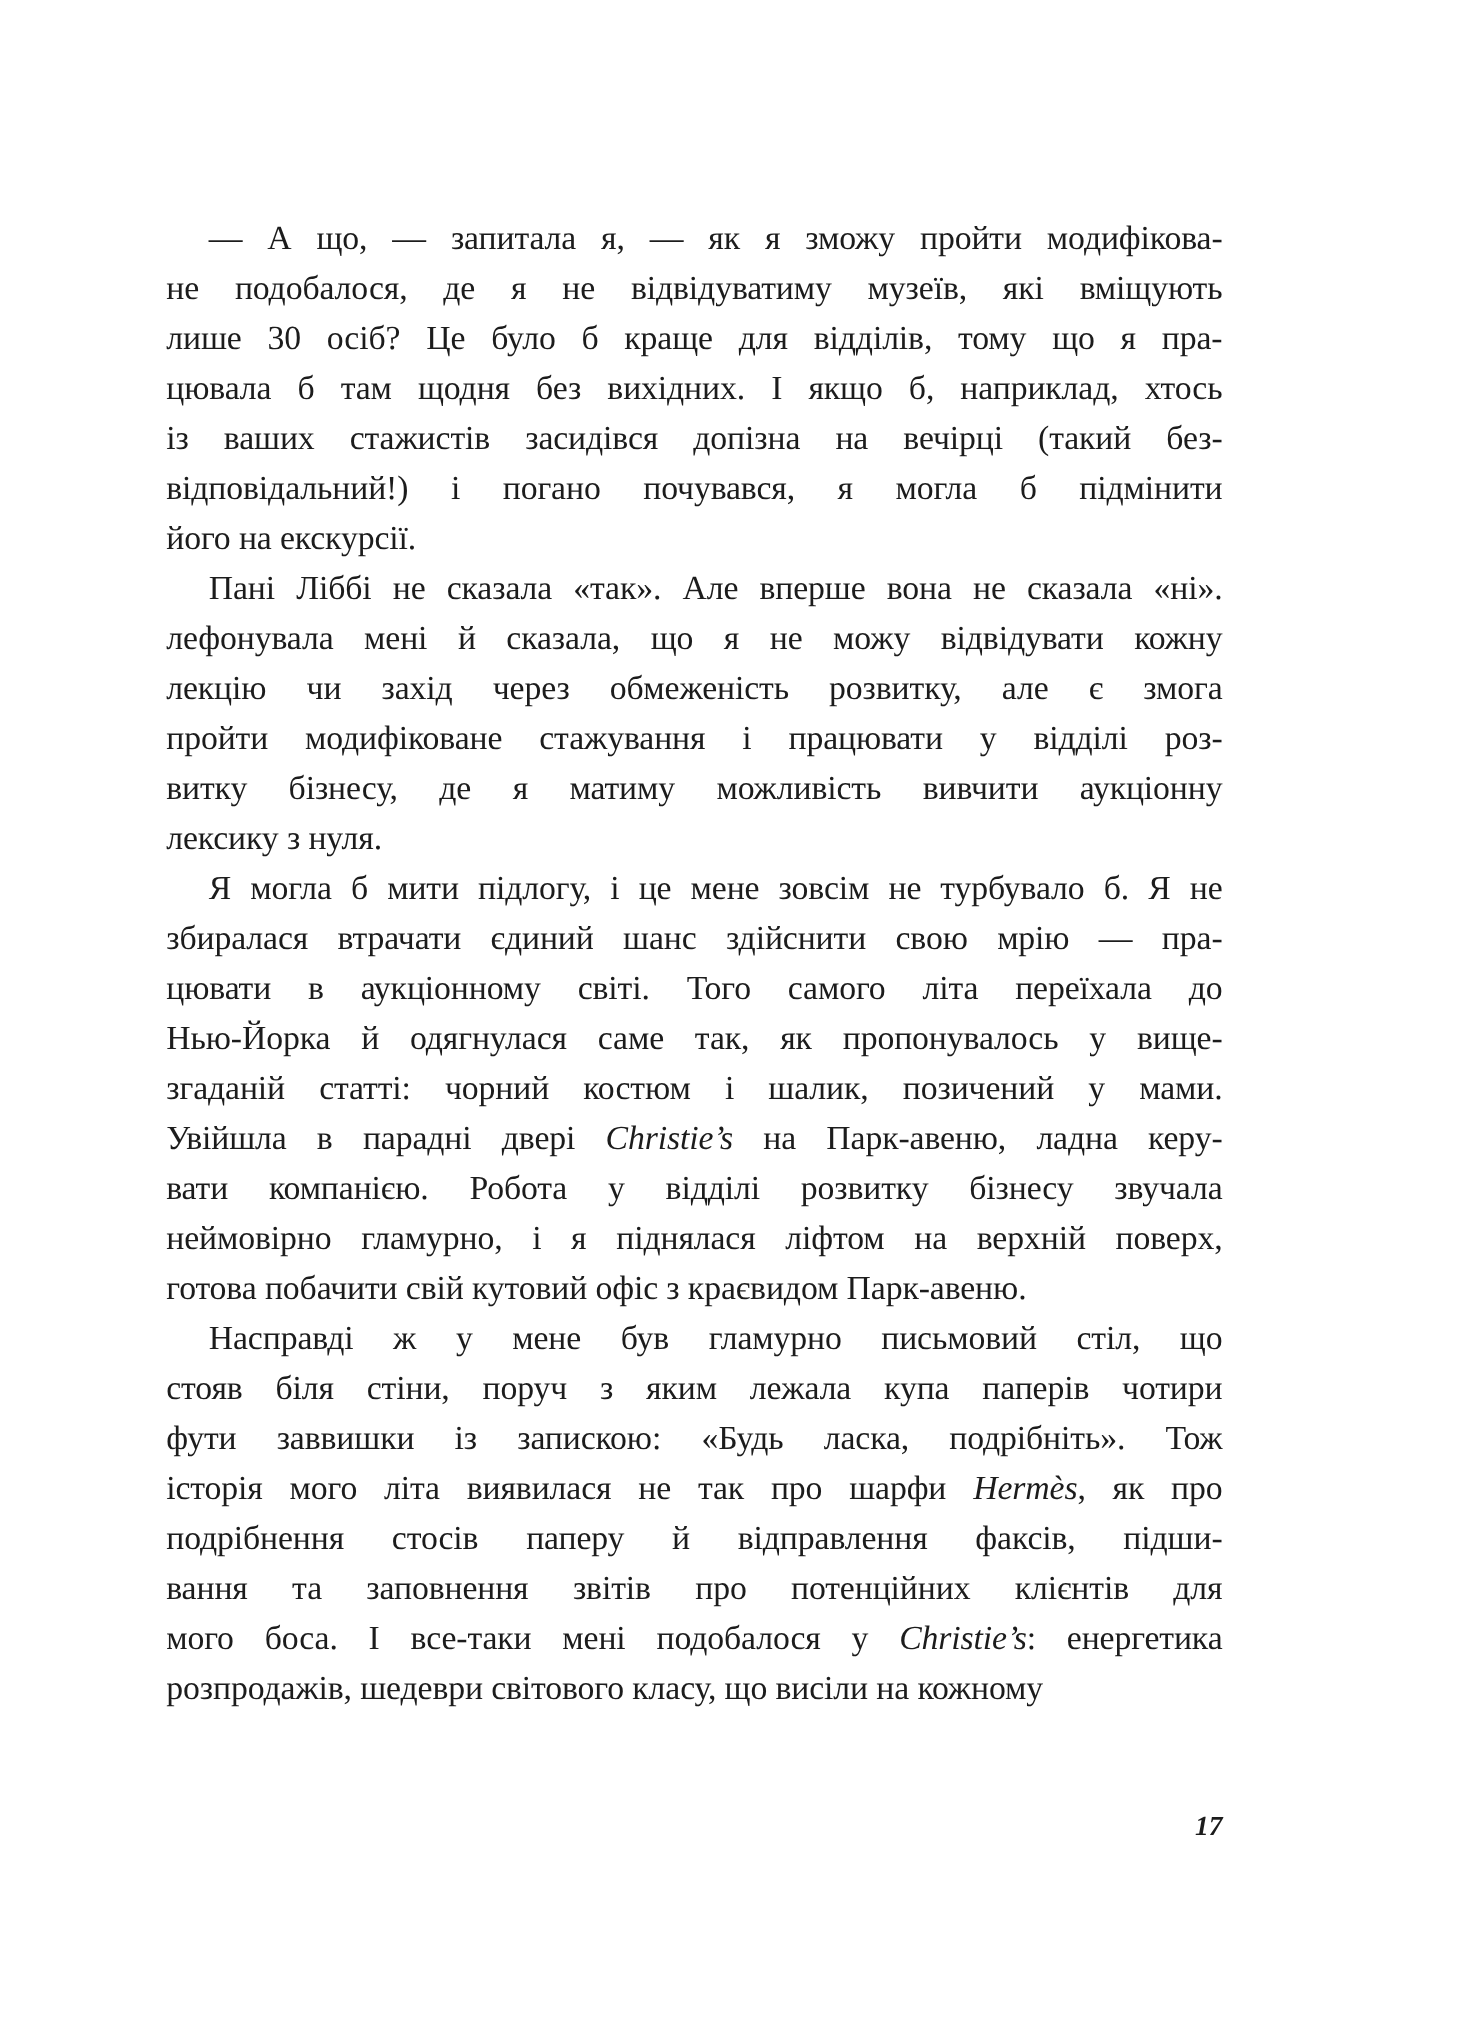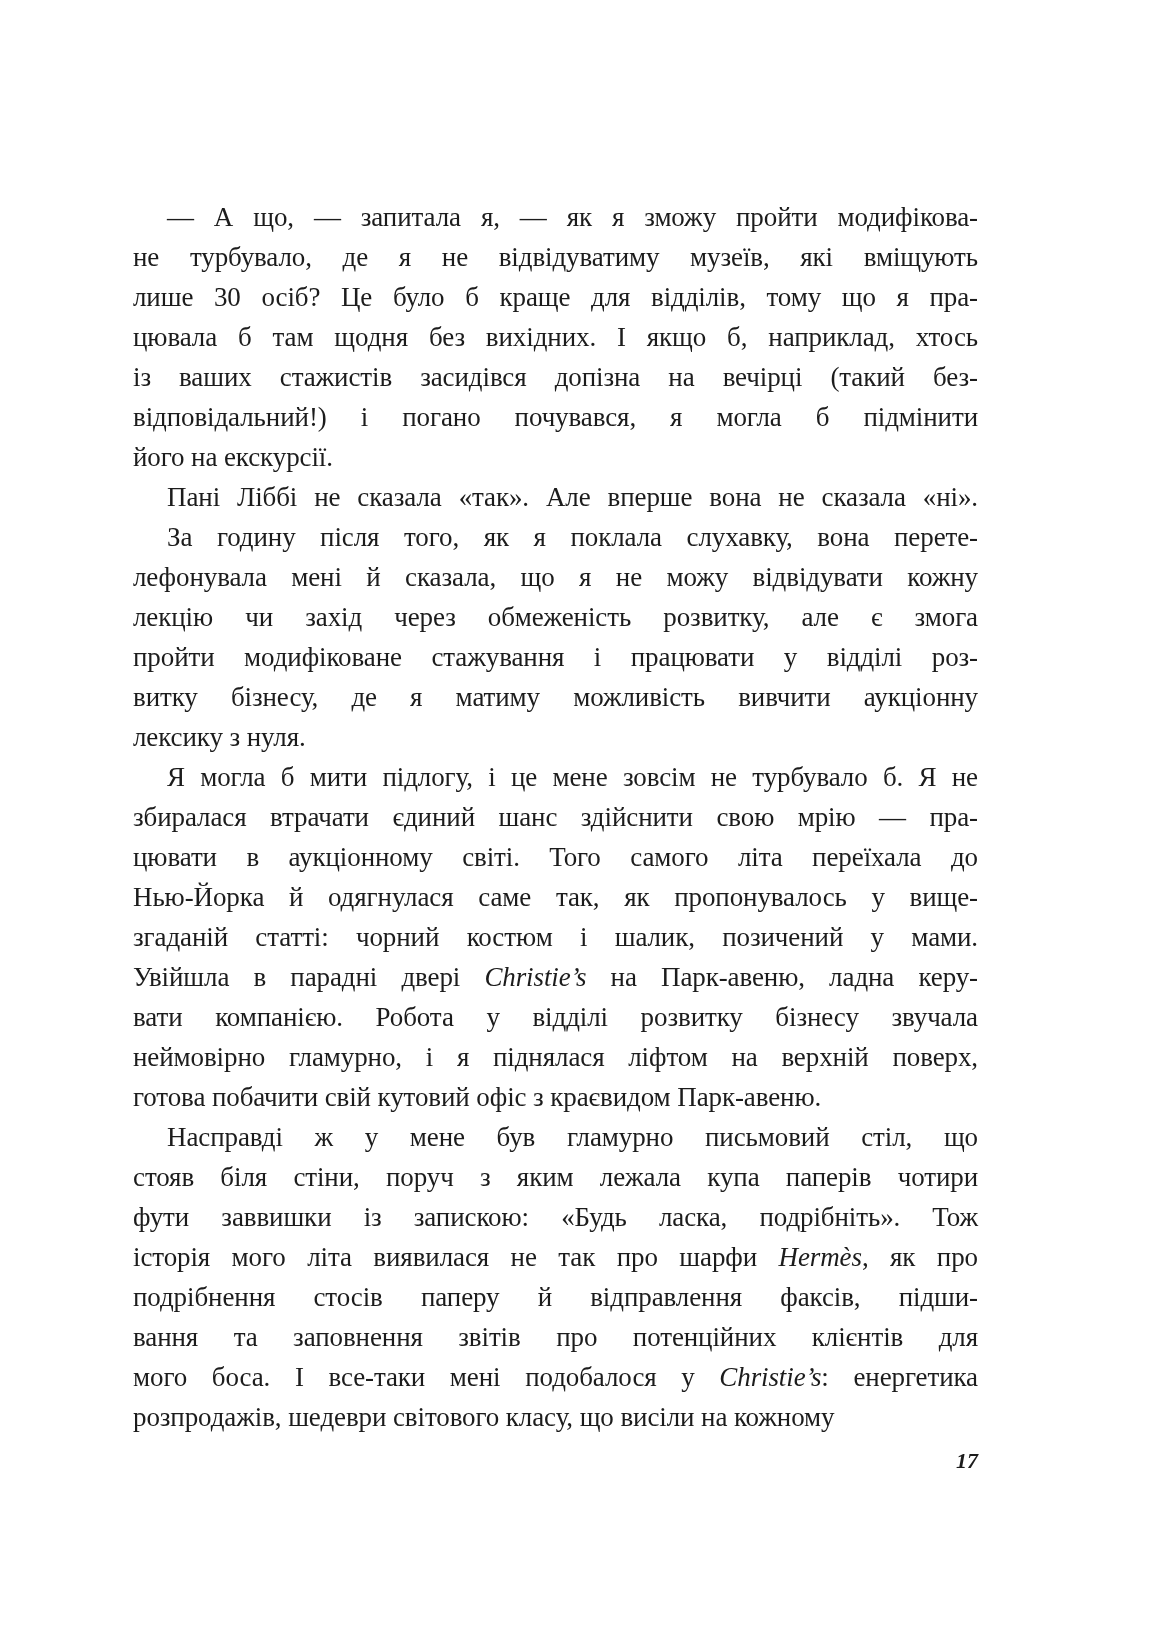--- a/index.html
+++ b/index.html
@@ -15,21 +15,21 @@
     color: #1c1c1c;
     overflow: hidden;
   }
   .page {
     position: absolute;
     inset: 0;
   }
   .body-text {
     position: absolute;
     left: 133px;
-    top: 197px;
+    top: 170px;
     width: 845px;
     font-size: 27px;
     line-height: 40px;
     letter-spacing: -0.1px;
   }
   .line {
     text-align: justify;
     text-align-last: justify;
     white-space: normal;
     height: 40px;
@@ -54,28 +54,27 @@
     color: #1c1c1c;
     font-style: italic;
   }
 </style>
 </head>
 <body>
 
 <div class="page">
   <div class="body-text" id="body-text">
       <div class="line indent"><span>— А що, — запитала я, — як я зможу пройти модифікова-</span></div>
-      <div class="line"><span>не турбувало, де я не відвідуватиму музеїв, які вміщують</span></div>
+      <div class="line"><span>не подобалося, де я не відвідуватиму музеїв, які вміщують</span></div>
       <div class="line"><span>лише 30 осіб? Це було б краще для відділів, тому що я пра-</span></div>
       <div class="line"><span>цювала б там щодня без вихідних. І якщо б, наприклад, хтось</span></div>
       <div class="line"><span>із ваших стажистів засидівся допізна на вечірці (такий без-</span></div>
       <div class="line"><span>відповідальний!) і погано почувався, я могла б підмінити</span></div>
       <div class="line last"><span>його на екскурсії.</span></div>
       <div class="line indent"><span>Пані Ліббі не сказала «так». Але вперше вона не сказала «ні».</span></div>
-      <div class="line indent"><span>За годину після того, як я поклала слухавку, вона перете-</span></div>
       <div class="line"><span>лефонувала мені й сказала, що я не можу відвідувати кожну</span></div>
       <div class="line"><span>лекцію чи захід через обмеженість розвитку, але є змога</span></div>
       <div class="line"><span>пройти модифіковане стажування і працювати у відділі роз-</span></div>
       <div class="line"><span>витку бізнесу, де я матиму можливість вивчити аукціонну</span></div>
       <div class="line last"><span>лексику з нуля.</span></div>
       <div class="line indent"><span>Я могла б мити підлогу, і це мене зовсім не турбувало б. Я не</span></div>
       <div class="line"><span>збиралася втрачати єдиний шанс здійснити свою мрію — пра-</span></div>
       <div class="line"><span>цювати в аукціонному світі. Того самого літа переїхала до</span></div>
       <div class="line"><span>Нью-Йорка й одягнулася саме так, як пропонувалось у вище-</span></div>
       <div class="line"><span>згаданій статті: чорний костюм і шалик, позичений у мами.</span></div>

